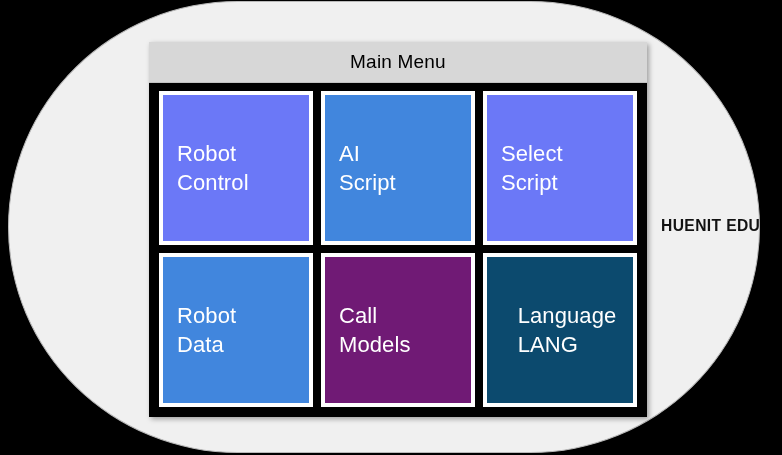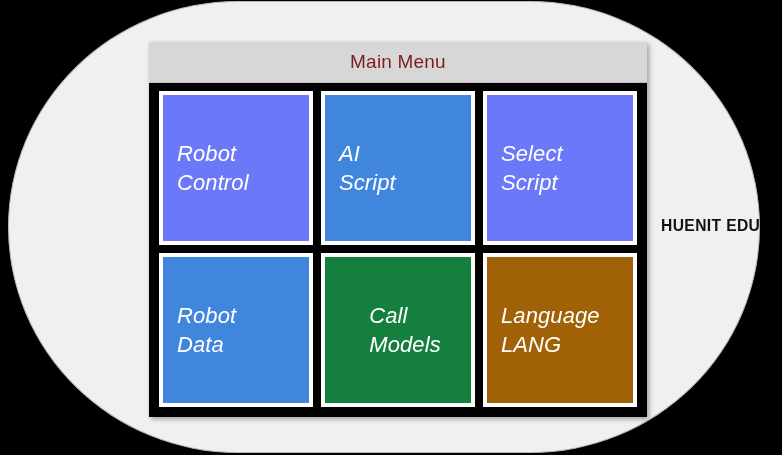--- a/index.html
+++ b/index.html
@@ -48,21 +48,21 @@
     height: 40px;
     min-height: 40px;
     background: #d7d7d7;
     display: flex;
     align-items: center;
     justify-content: center;
     border-bottom: 1px solid #c2c2c2;
   }
   #title-bar-label {
     font-size: 19px;
-    color: #7f1d1d;
+    color: #000000;
     letter-spacing: 0.2px;
     font-weight: 400;
   }
 
   
   #tile-grid {
     flex: 1;
     display: grid;
     grid-template-columns: repeat(3, 1fr);
     grid-template-rows: repeat(2, 1fr);
@@ -73,21 +73,20 @@
   }
 
   .tile {
     border: 4px solid #ffffff;
     box-sizing: border-box;
     display: flex;
     align-items: center;
     padding: 0 0 0 14px;
     overflow: hidden;
     cursor: pointer;
-    font-style: italic;
   }
   .tile-label {
     color: #ffffff;
     font-size: 22px;
     line-height: 1.32;
     font-weight: 400;
     white-space: pre-line;
     letter-spacing: 0.1px;
   }
 
@@ -126,25 +125,25 @@
 Script</div>
         </div>
         <div class="tile" style="background: rgb(107, 120, 247); border-color: rgb(255, 255, 255);">
           <div class="tile-label" style="color: #ffffff;">Select
 Script</div>
         </div>
         <div class="tile" style="background: rgb(65, 134, 221); border-color: rgb(255, 255, 255);">
           <div class="tile-label" style="color: rgb(255, 255, 255);">Robot
 Data</div>
         </div>
-        <div class="tile" style="background: #15803d; border-color: rgb(255, 255, 255); justify-content: center;">
+        <div class="tile" style="background: #701a75; border-color: rgb(255, 255, 255);">
           <div class="tile-label" style="color: rgb(255, 255, 255);">Call
 Models</div>
         </div>
-        <div class="tile" style="background: #a16207; border-color: rgb(255, 255, 255);">
+        <div class="tile" style="background: #0c4a6e; border-color: rgb(255, 255, 255); justify-content: center;">
           <div class="tile-label" style="color: rgb(255, 255, 255);">Language
 LANG</div>
         </div>
       </div>
 
   </div>
 
   <div id="brand-text">HUENIT EDU</div>
 
 </div>

